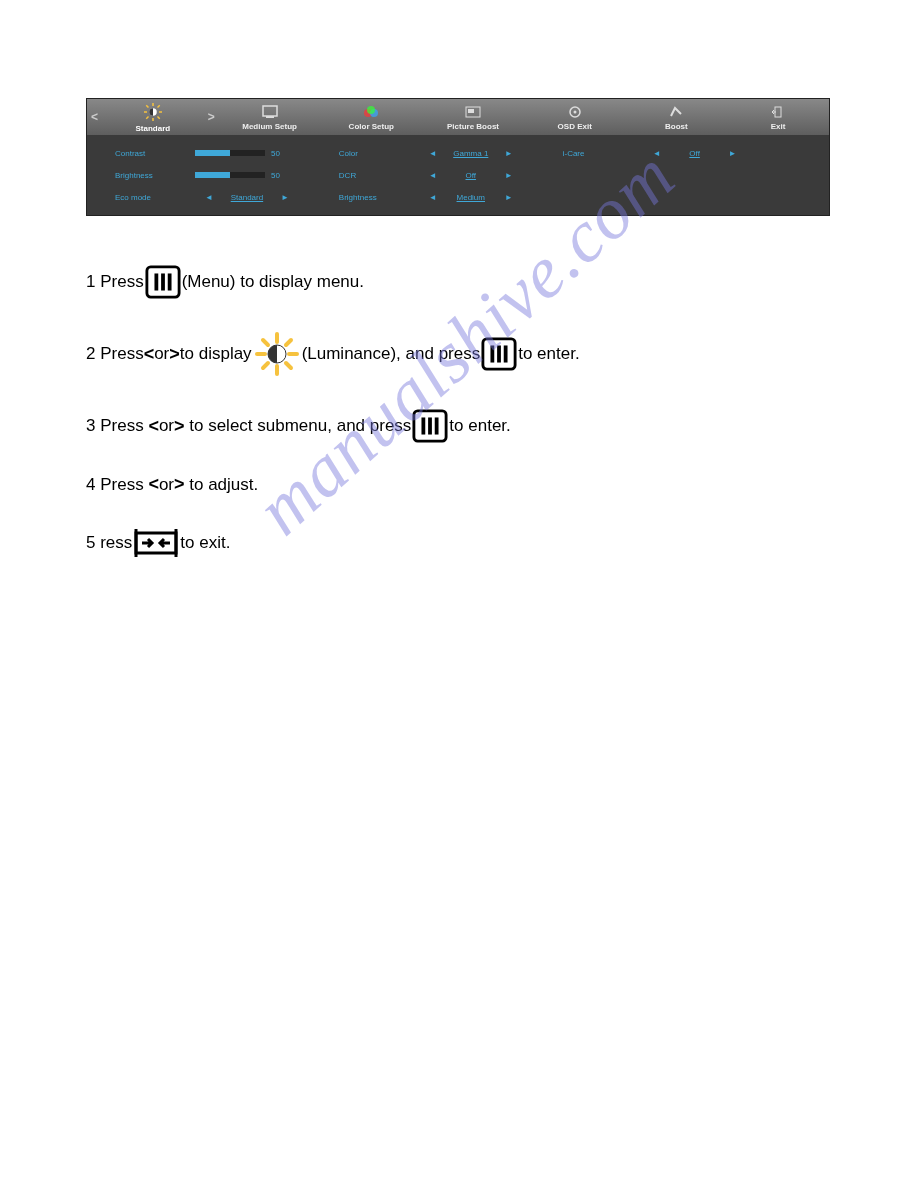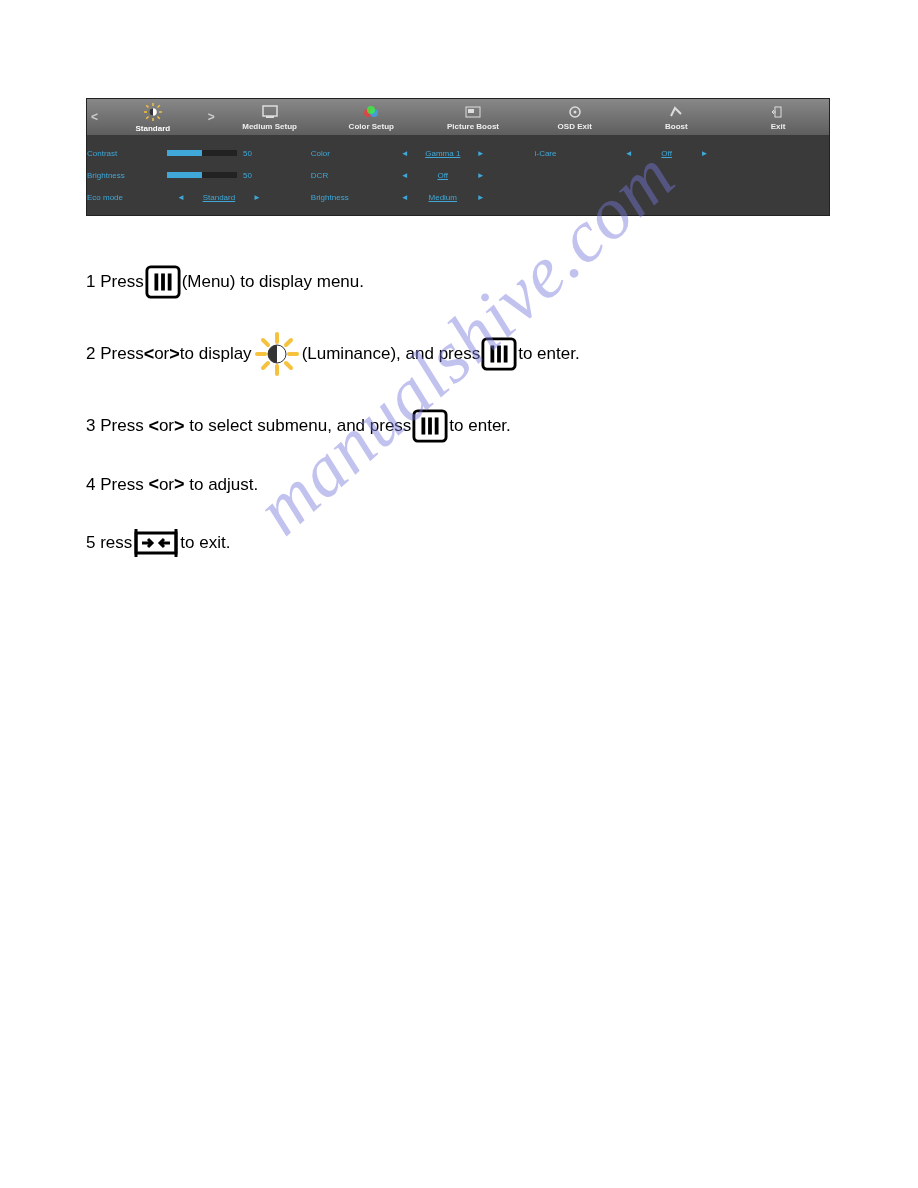--- a/index.html
+++ b/index.html
@@ -200,21 +200,21 @@
           <svg class="tiny-icon" viewBox="0 0 16 14">
               <rect x="5" y="2" width="6" height="10" fill="none" stroke="#ddd"></rect>
               <path d="M2 7 L6 7 M4 5 L2 7 L4 9" stroke="#ddd" fill="none"></path>
             </svg>
         </span>
         <span class="tab-label">Exit</span>
       </div>
     </div>
 
     <div class="settings">
-      <div class="col" style="padding-left:0;">
+      <div class="col" style="padding-left:28px;">
         <div class="row">
           <span class="lbl">Contrast</span>
           <span class="bar">
               <span class="bar-fill"></span>
             </span>
           <span class="val">50</span>
         </div>
         <div class="row">
           <span class="lbl">Brightness</span>
           <span class="bar">

